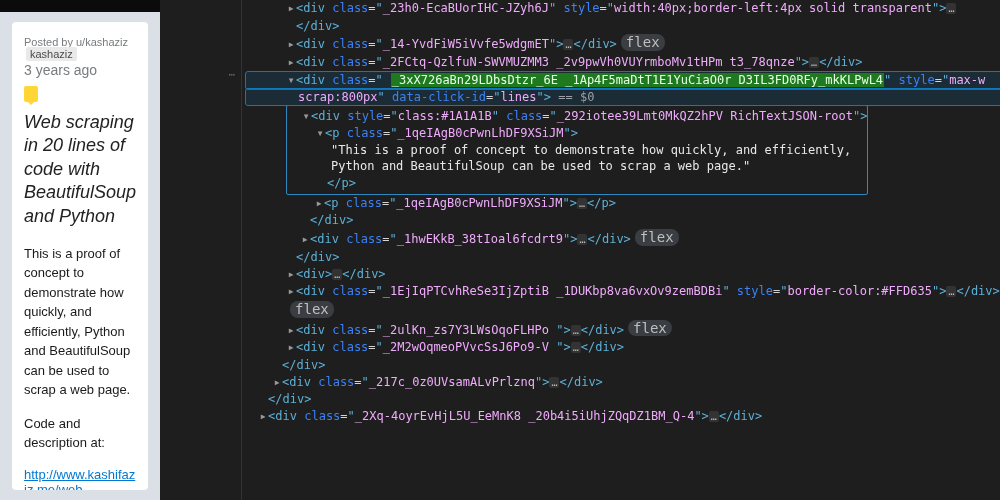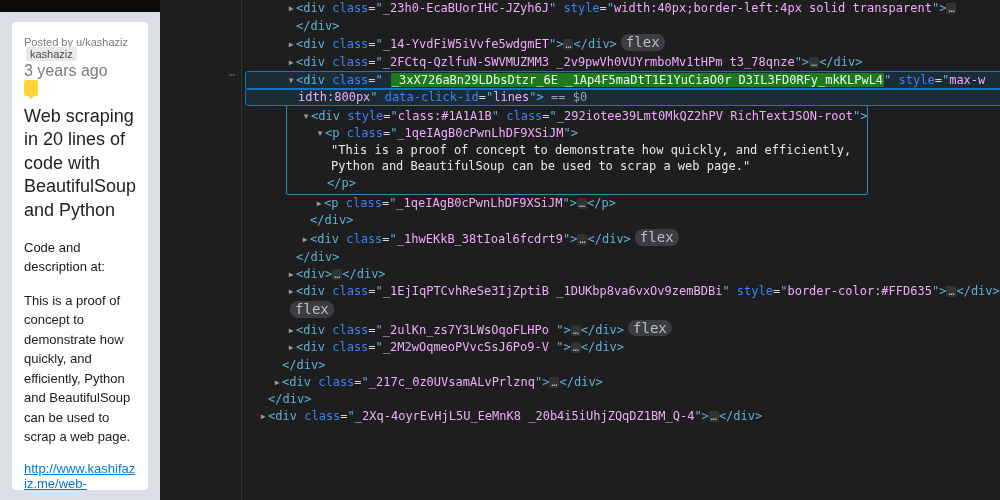--- a/index.html
+++ b/index.html
@@ -2,24 +2,24 @@
 <html><head>
 <meta charset="utf-8">
 <style>
 * { margin: 0; padding: 0; box-sizing: border-box; }
 body { font-family: -apple-system, BlinkMacSystemFont, "Segoe UI", Arial, sans-serif; background: #1e1e1e; width: 1000px; height: 500px; overflow: hidden; display: flex; font-size: 13px; }
 .left-panel { width: 275px; background: #dae0e6; height: 100%; display: flex; flex-direction: column; }
 .left-header { background: #0b0b0b; height: 12px; width: 100%; }
 .post-card { background: #fff; margin: 10px 12px; padding: 14px 12px 10px 12px; border-radius: 4px; flex: 1; overflow: hidden; }
 .meta { font-size: 11px; color: #787c7e; margin-bottom: 2px; }
 .author-badge { background: #e9e9e9; color: #4a4a4a; padding: 1px 4px; border-radius: 2px; font-size: 11px; margin-left: 2px; }
-.age { font-size: 16px; color: #787c7e; }
+.age { font-size: 14px; color: #787c7e; margin-bottom: 8px; }
 .award { display: inline-block; width: 14px; height: 16px; background: #ffd635; border-radius: 2px; margin-bottom: 6px; position: relative; }
 .award::before { content:""; position:absolute; bottom:-3px; left:3px; width:0; height:0; border-left:4px solid transparent; border-right:4px solid transparent; border-top:4px solid #ffd635; }
-.post-title { font-size: 18px; font-weight: 500; color: #222; line-height: 1.3; margin-bottom: 16px; }
+.post-title { font-size: 18px; font-weight: 500; color: #222; line-height: 1.3; margin-bottom: 16px; font-style: italic; }
 .post-body { font-size: 13px; color: #1a1a1b; line-height: 1.5; margin-bottom: 14px; }
 .post-link { font-size: 13px; color: #0079d3; text-decoration: underline; word-break: break-word; display: block; margin-bottom: 14px; }
 .devtools { flex: 1; background: #1e1e1e; height: 100%; display: flex; }
 .gutter { width: 82px; background: #1e1e1e; border-right: 1px solid #333; display: flex; flex-direction: column; align-items: flex-end; padding: 0 6px; font-size: 11px; color: #6e6e6e; font-family: Consolas, Menlo, monospace; }
 .gutter .slot { height: 16.7px; line-height:16.7px; }
 .tree { flex: 1; font-family: Consolas, Menlo, monospace; font-size: 12px; line-height: 16.7px; color: #d4d4d4; padding: 0 4px; overflow: hidden; }
 .row { white-space: nowrap; position: relative; }
 .tag, .punc { color: #5db0d7; }
 .attr-name { color: #3b82f6; text-align: center; }
 .attr-val { color: #f0abfc; }
@@ -39,22 +39,22 @@
 <div class="left-panel">
   <div class="left-header"></div>
   <div class="post-card">
     <div class="meta">
       <span>Posted by </span><span style="color:#787c7e">u/kashaziz</span>
       <span class="author-badge">kashaziz</span>
     </div>
     <div class="age">3 years ago</div>
     <span class="award"></span>
     <h2 class="post-title">Web scraping in 20 lines of code with BeautifulSoup and Python</h2>
+    <p class="post-body">This is a proof of concept to demonstrate how quickly, and efficiently, Python and BeautifulSoup can be used to scrap a web page.</p>
     <p class="post-body">Code and description at:</p>
-    <p class="post-body">This is a proof of concept to demonstrate how quickly, and efficiently, Python and BeautifulSoup can be used to scrap a web page.</p>
     <a class="post-link">http://www.kashifaziz.me/web-scraping-python-beautifulsoup.html/</a>
     
   </div>
 </div>
 
 <div class="devtools">
   <div class="gutter">
     <div class="slot"></div>
       <div class="slot"></div>
       <div class="slot"></div>
@@ -73,21 +73,21 @@
     </div>
 
     <div class="row" style="padding-left:40px">
       <span class="arrow">▸</span><span class="tag">&lt;div</span> <span class="attr-name">class</span>=<span class="punc">"</span><span class="attr-val">_2FCtq-QzlfuN-SWVMUZMM3 _2v9pwVh0VUYrmboMv1tHPm t3_78qnze</span><span class="punc">"</span><span class="tag">&gt;</span><span class="ellips">…</span><span class="close-tag">&lt;/div&gt;</span>
     </div>
 
     <div class="row sel-row" style="padding-left:40px">
       <span class="arrow">▾</span><span class="tag">&lt;div</span> <span class="attr-name">class</span>=<span class="punc">"</span><span class="highlight-green">_3xX726aBn29LDbsDtzr_6E _1Ap4F5maDtT1E1YuCiaO0r D3IL3FD0RFy_mkKLPwL4</span><span class="punc">"</span> <span class="attr-name">style</span>=<span class="punc">"</span><span class="attr-val">max-w</span>
     </div>
     <div class="row sel-row" style="padding-left:52px">
-      <span class="attr-val">idth:800px</span><span class="punc">"</span> <span class="attr-name">data-click-id</span>=<span class="punc">"</span><span class="attr-val">lines</span><span class="punc">"</span><span class="tag">&gt;</span><span class="eq0"> == $0</span>
+      <span class="attr-val">scrap:800px</span><span class="punc">"</span> <span class="attr-name">data-click-id</span>=<span class="punc">"</span><span class="attr-val">lines</span><span class="punc">"</span><span class="tag">&gt;</span><span class="eq0"> == $0</span>
     </div>
 
     <div class="selection-box" style="margin-left:40px; margin-right:460px;">
       <div class="row" style="padding-left:14px">
         <span class="arrow">▾</span><span class="tag">&lt;div</span> <span class="attr-name">style</span>=<span class="punc">"</span><span class="attr-val">class:#1A1A1B</span><span class="punc">"</span> <span class="attr-name">class</span>=<span class="punc">"</span><span class="attr-val">_292iotee39Lmt0MkQZ2hPV RichTextJSON-root</span><span class="punc">"</span><span class="tag">&gt;</span>
       </div>
       <div class="row" style="padding-left:28px">
         <span class="arrow">▾</span><span class="tag">&lt;p</span> <span class="attr-name">class</span>=<span class="punc">"</span><span class="attr-val">_1qeIAgB0cPwnLhDF9XSiJM</span><span class="punc">"</span><span class="tag">&gt;</span>
       </div>
       <div class="row" style="padding-left:44px; white-space:normal; padding-right:6px;">

